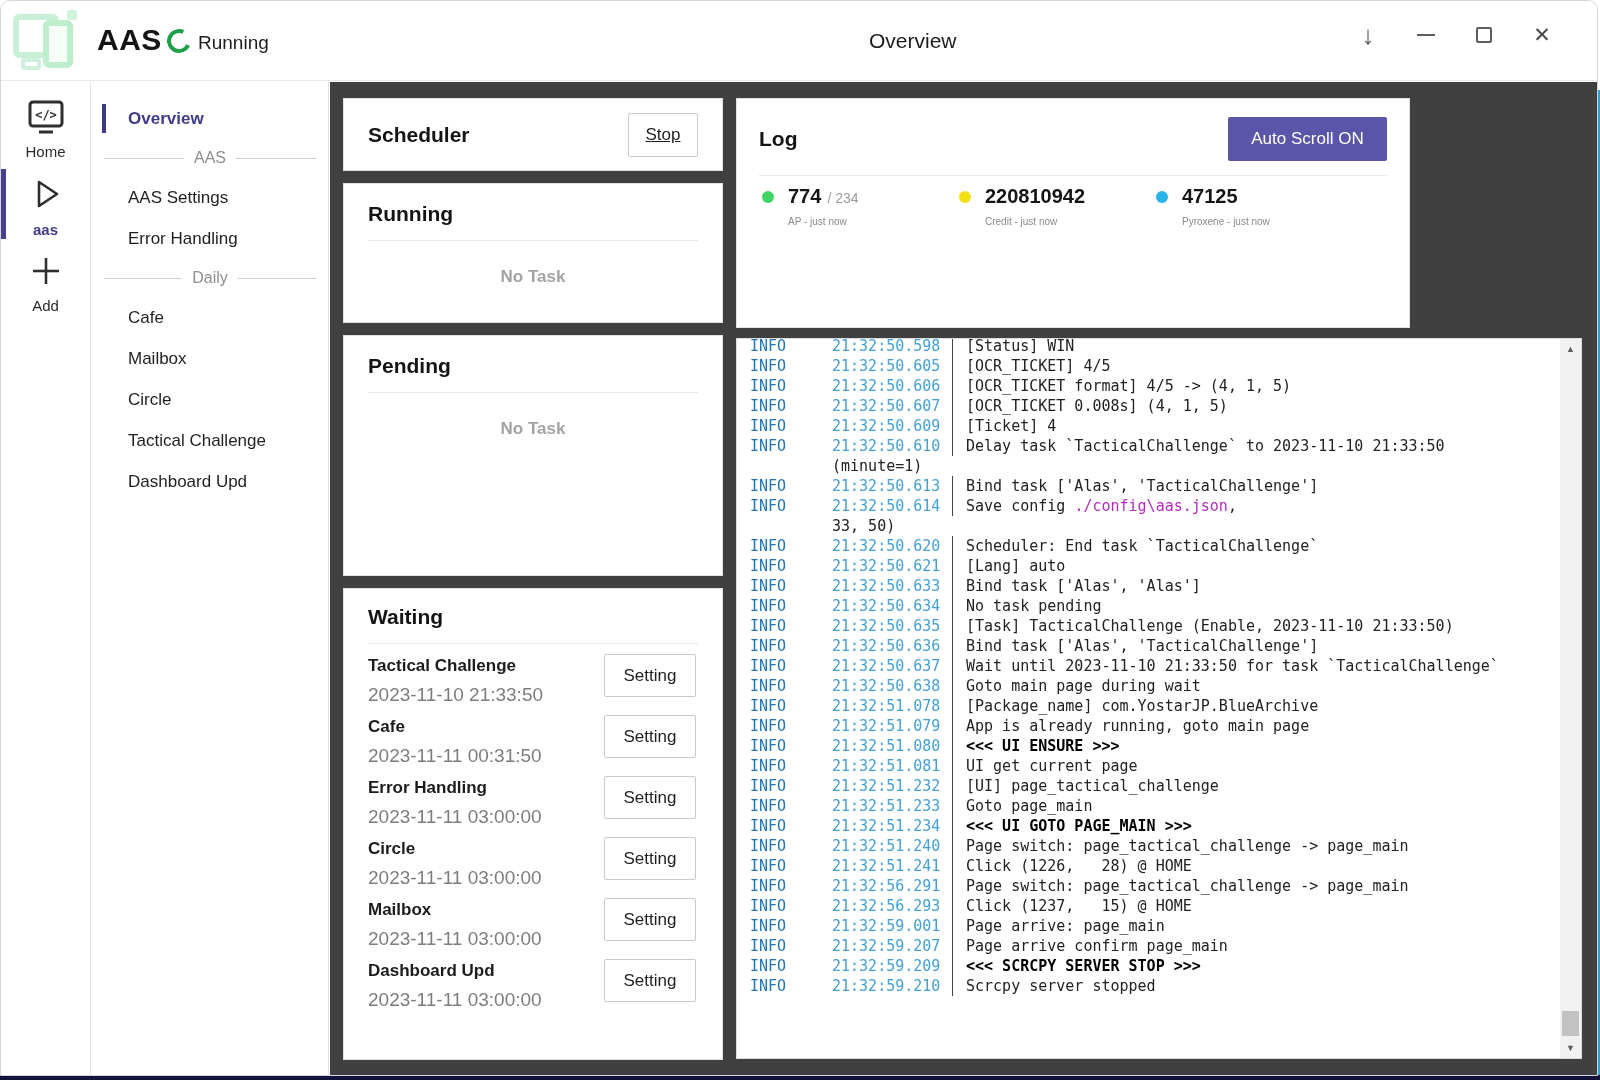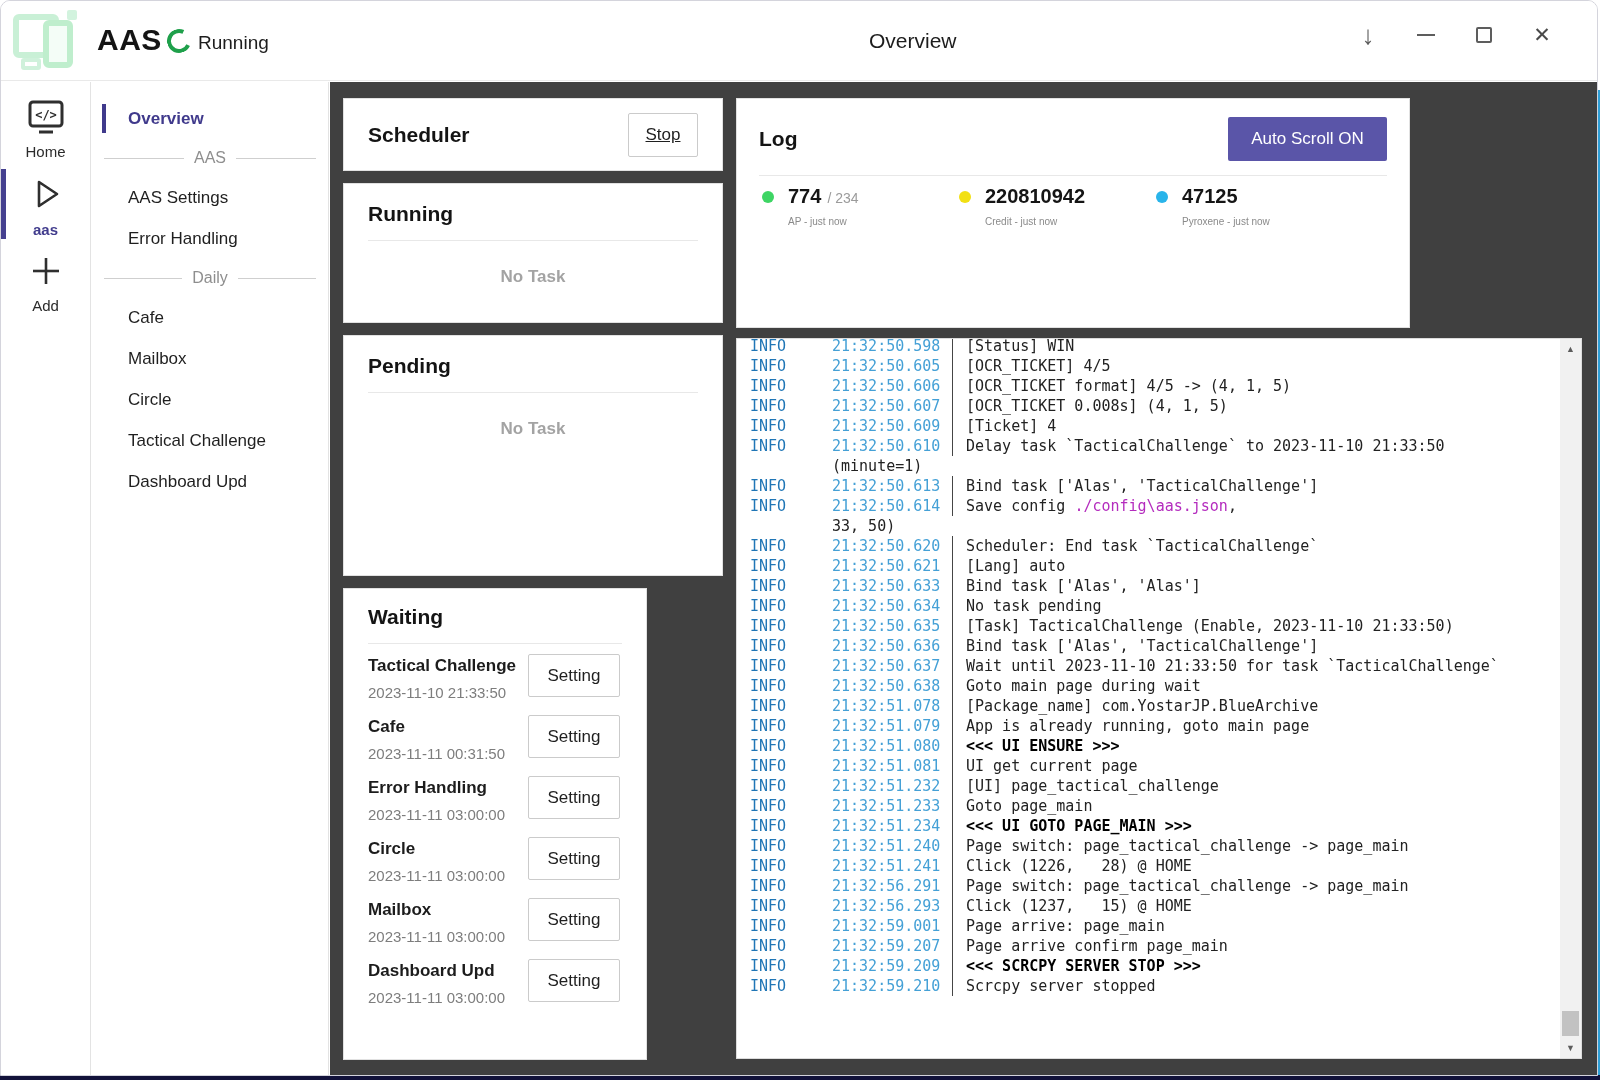--- a/index.html
+++ b/index.html
@@ -62,25 +62,25 @@
                     justify-content:space-between; padding:0 24px; }
   .btn { background:#fff; border:1px solid #cbcbcb; border-radius:2px; font-size:17px; color:#1f1f1f;
          display:flex; align-items:center; justify-content:center; font-family:"Liberation Sans",sans-serif; }
   .btn-stop { width:70px; height:44px;text-decoration:underline; }
 
   .card-running { left:13px; top:101px; width:380px; height:140px; padding:18px 24px; }
   .card-pending { left:13px; top:253px; width:380px; height:241px; padding:18px 24px; }
   .card .hr { margin-top:14px; }
   .empty { margin-top:26px; text-align:center; font-size:17px; color:#a3a3a3; font-weight:bold; }
 
-  .card-waiting { left:13px; top:506px; width:304px; height:472px; padding:16px 24px; }
+  .card-waiting { left:13px; top:506px; width:380px; height:472px; padding:16px 24px; }
   .wait-list { margin-top:10px; }
   .wait-row { position:relative; height:61px; }
   .wait-name { font-size:17px; font-weight:bold; color:#1c1c1c; padding-top:2px; }
-  .wait-date { font-size:15px; color:#7d7d7d; margin-top:8px; }
+  .wait-date { font-size:19px; color:#7d7d7d; margin-top:8px; }
   .btn-setting { position:absolute; right:2px; top:0; width:92px; height:43px; }
 
   
   .card-log { left:406px; top:16px; width:674px; height:230px; padding:18px 22px; }
   .log-head { display:flex; align-items:center; justify-content:space-between; }
   .btn-autoscroll { width:159px; height:44px; background:#5a55a8; border:none; color:#fff; font-size:17px; }
   .stats { position:absolute; left:25px; top:86px; display:flex; }
   .stat { width:197px; }
   .stat-top { display:flex; align-items:baseline; }
   .stat-dot { width:12px; height:12px; border-radius:50%; margin-right:14px; position:relative; top:0; align-self:center; }

